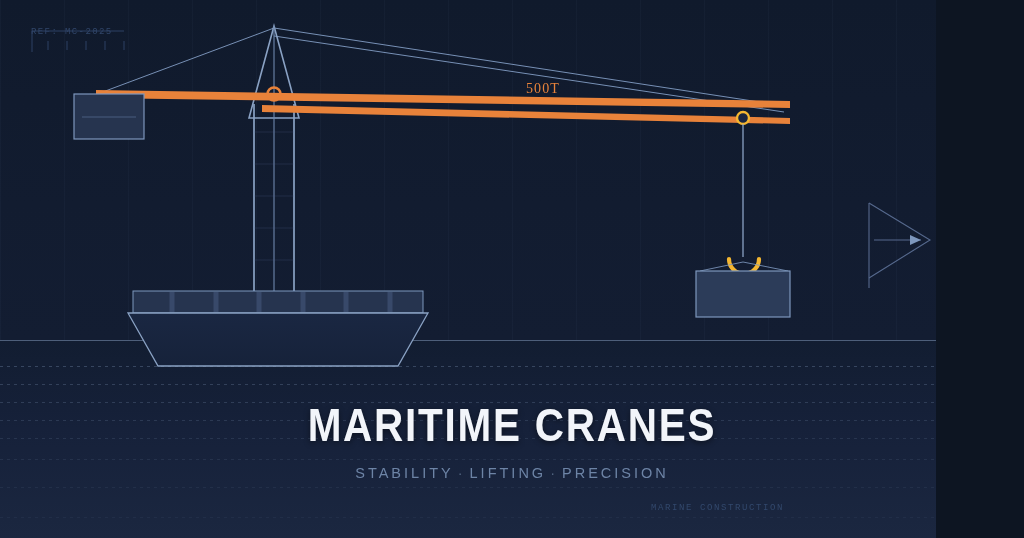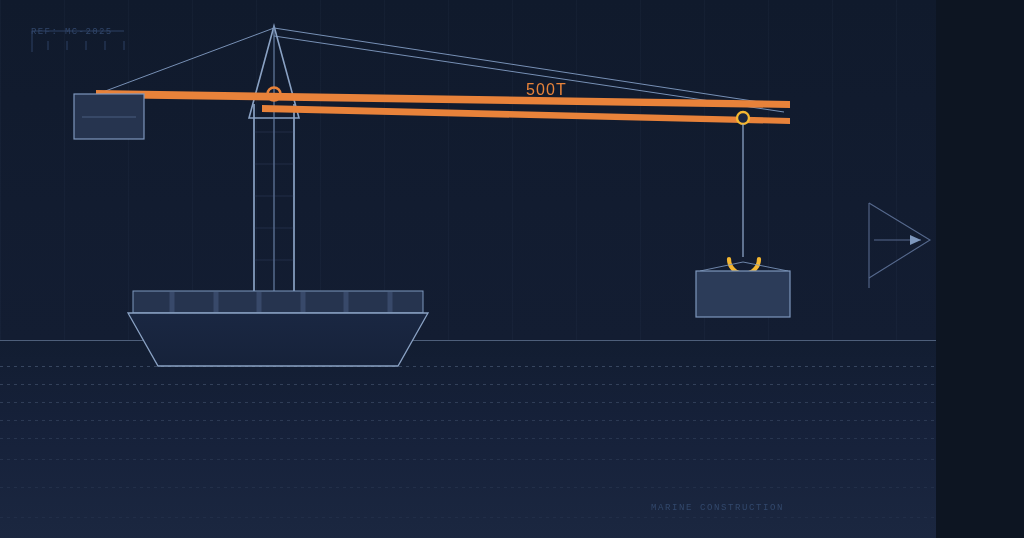--- a/index.html
+++ b/index.html
@@ -117,22 +117,22 @@
     font-size: 9px;
     letter-spacing: 1.6px;
     color: #32486c;
     white-space: nowrap;
   }
 
   
   .load-label {
     position: absolute;
     left: 526px; top: 81px;
-    font-family: Liberation Sans, sans-serif;
-    font-size: 16px;
+    font-family: Liberation Serif, serif;
+    font-size: 14px;
     letter-spacing: 1.1px;
     color: #e8833a;
     white-space: nowrap;
     text-align: right;
   }
 </style>
 </head>
 <body>
 
 <div id="stage">
@@ -266,16 +266,22 @@
       <path d="M955 472 L1010 472"></path>
       <path d="M955 492 L1010 492"></path>
       <path d="M1000 492 L1000 510 L950 510"></path>
     </g>
   </svg>
 
   <div class="ref-tag">REF: MC-2025</div>
 
   <div class="load-label">500T</div>
 
+  <div class="title-block">
+    <div class="main-title">MARITIME CRANES</div>
+    <div class="sub-title">
+      <span>STABILITY</span><span class="sub-dot">·</span><span>LIFTING</span><span class="sub-dot">·</span><span>PRECISION</span>
+    </div>
+  </div>
 
   <div class="corner-label">MARINE CONSTRUCTION</div>
 
 </div>
 
 </body></html>

